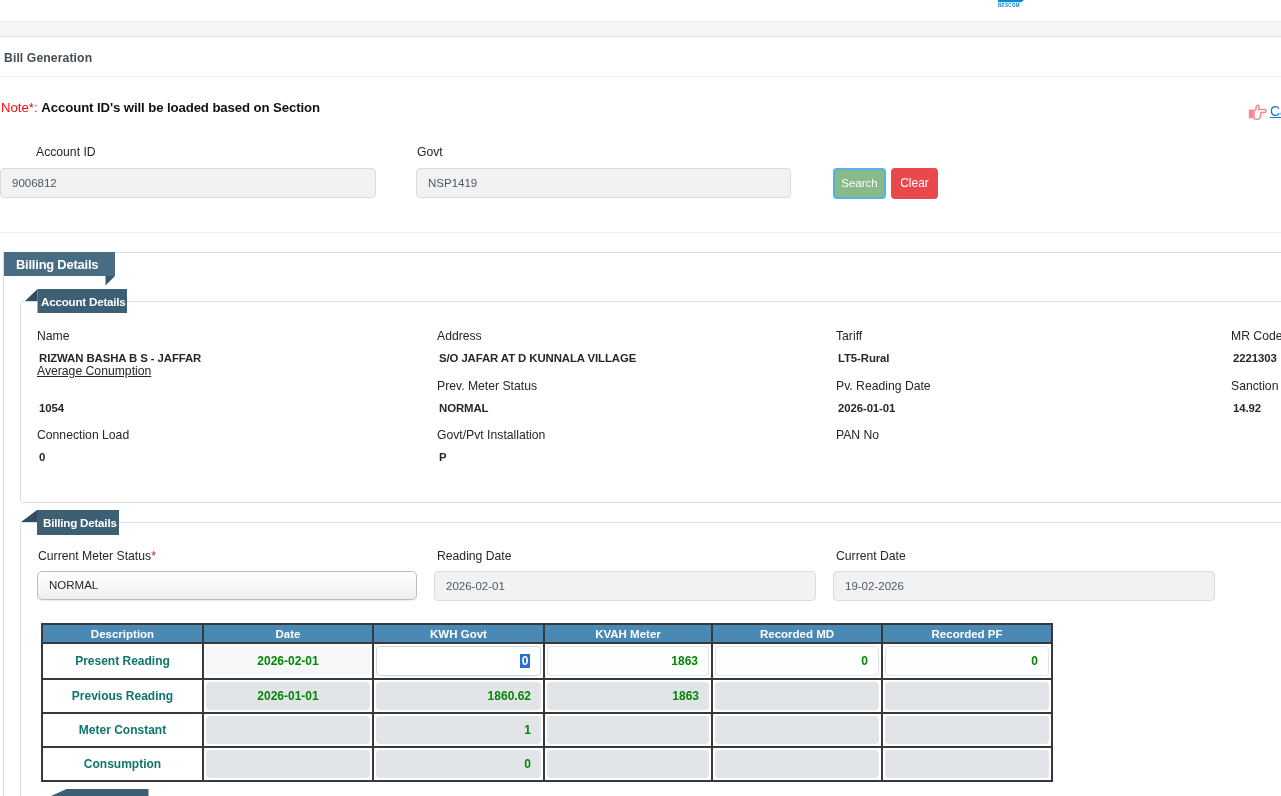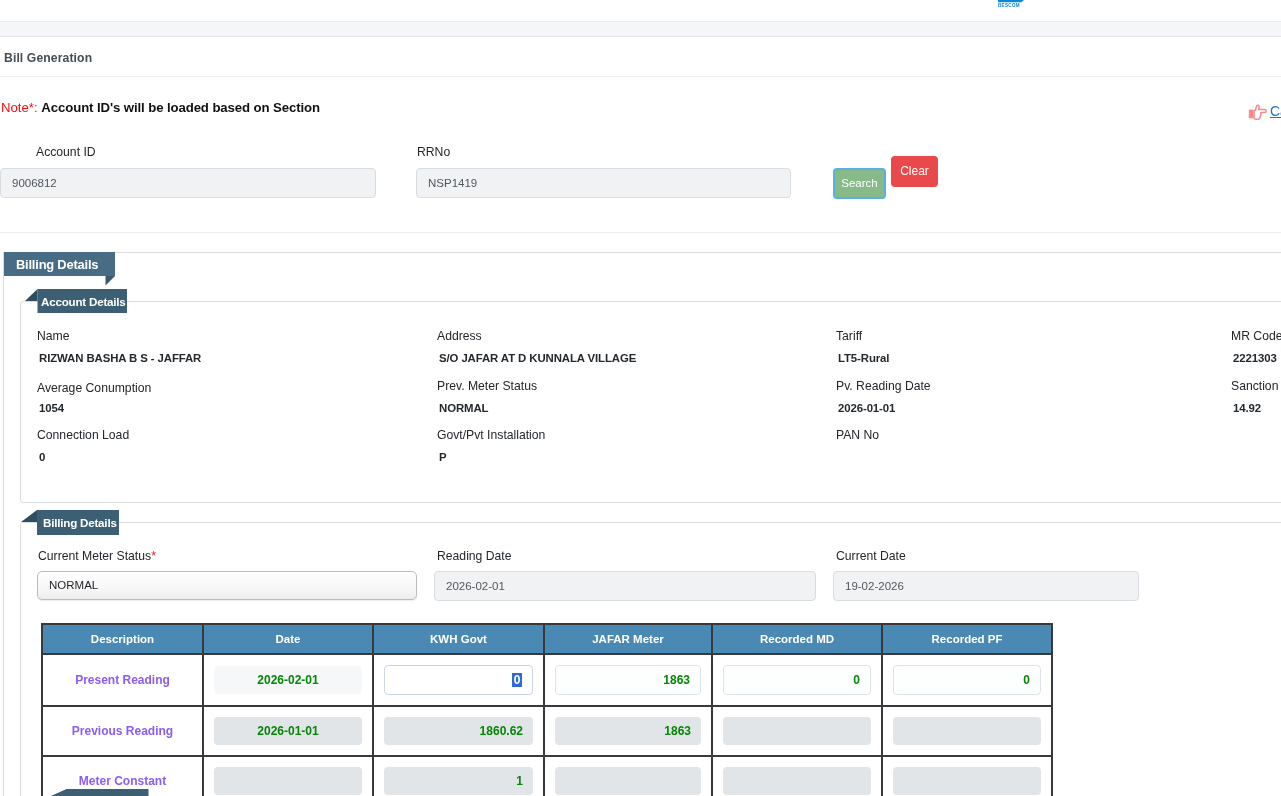--- a/index.html
+++ b/index.html
@@ -11,33 +11,33 @@
   .pagetitle { left:4px; top:51px; font-size:12.2px; font-weight:bold; color:#454d55; letter-spacing:0.1px; }
   .hr1 { left:0; top:76px; width:1281px; border-top:1px solid #eef0f2; }
   .noteline { left:1px; top:100px; font-size:13.2px; color:#111; }
   .noteline .red { color:#fc0d0d; font-weight:normal; }
   .noteline b { letter-spacing:-0.1px; }
   .callink { left:1270px; top:103px; font-size:14px; color:#1e73d2; text-decoration:underline; }
   
   .lbl { font-size:12.2px; color:#23272b; white-space:nowrap; }
   .inp { height:30px; background:#f0f2f4; border:1px solid #d9dde1; border-radius:4px; font-size:11.5px; color:#50575e; line-height:28px; padding-left:11px; }
   .btn-search { left:833px; top:168px; width:53px; height:31px; background:#87ba88; border:2px solid #57b1e3; border-radius:4px; color:#fff; font-size:11.5px; text-align:center; line-height:26px; }
-  .btn-clear { left:891px; top:156px; width:47px; height:31px; background:#e9494b; border-radius:4px; color:#fff; font-size:12px; text-align:center; line-height:30px; }
+  .btn-clear { left:891px; top:168px; width:47px; height:31px; background:#e9494b; border-radius:4px; color:#fff; font-size:12px; text-align:center; line-height:30px; }
   .hr2 { left:0; top:232px; width:1281px; border-top:1px solid #eceef0; }
   
   .panel-outer { left:3px; top:252px; width:1600px; height:600px; border:1px solid #d9dce0; }
   .fieldset1 { left:20px; top:301px; width:1560px; height:202px; border:1px solid #d9dce0; border-radius:3px; }
   .fieldset2 { left:20px; top:522px; width:1560px; height:330px; border:1px solid #d9dce0; border-radius:3px; }
   .val { font-weight:bold; color:#23282d; font-size:11.4px; letter-spacing:-0.1px; white-space:nowrap; }
   .sel { left:37px; top:571px; width:380px; height:29px; border:1px solid #b9bdc1; border-radius:5px; background:linear-gradient(#fefefe, #f7f7f7 60%, #ededee); font-size:11.5px; color:#1d2125; line-height:27px; padding-left:11px; box-shadow:0 1px 1px rgba(0,0,0,0.08); }
   
   table.grid { border-collapse:collapse; table-layout:fixed; }
-  table.grid th, table.grid td { border:2px solid #37393c; padding:8px; }
+  table.grid th, table.grid td { border:2px solid #37393c; padding:0; }
   table.grid th { background:#4b89b5; color:#fff; font-size:11.5px; font-weight:bold; height:19px; }
-  td .desc { font-weight:bold; color:#8b5cf6; font-size:12px; text-align:center; }
+  td .desc { font-weight:bold; color:#0f766e; font-size:12px; text-align:center; }
   td .cin { border-radius:4px; margin:2px 2px; height:28px; line-height:28px; font-weight:bold; font-size:12px; color:#068506; }
   td .gray { background:#e2e5e8; }
   td .lite { background:#f5f7f9; }
   td .white { background:#fdfefe; border:1px solid #dfe4ea; }
   td .ctr { text-align:center; }
   td .rt { text-align:right; padding-right:10px; }
 </style>
 </head>
 <body>
 
@@ -51,21 +51,21 @@
   <div class="abs noteline"><span class="red">Note*:</span> <b>Account ID's will be loaded based on Section</b></div>
 
   <svg class="abs" style="left:1248px; top:104px;" width="20" height="17" viewBox="0 0 20 17">
     <rect x="0.8" y="5.6" width="4.6" height="8.6" rx="0.8" fill="#f58a8a"></rect>
     <path d="M6 6.4 L7.6 6.1 C7.8 4.5 8.2 2.7 8.9 1.8 C9.5 1.0 10.7 1.1 11 2.0 C11.3 3.0 10.9 4.5 10.6 5.5 L16.6 5.5 C17.5 5.5 18.1 6.1 18.1 6.9 C18.1 7.7 17.5 8.4 16.6 8.4 L12.7 8.4 C13.1 9.1 13.1 10 12.6 10.6 C12.9 11.4 12.7 12.3 12.1 12.8 C12.2 14.2 11.1 15.3 9.7 15.3 L8.4 15.3 C7.5 15.3 6.5 14.9 6 14.5 Z" fill="none" stroke="#f58a8a" stroke-width="1.5" stroke-linejoin="round"></path>
   </svg>
   <div class="abs callink">Calculator</div>
 
   <div class="abs lbl" style="left:1px; top:145px;padding-left:35px;">Account ID</div>
   <div class="abs inp" style="left:0px; top:168px; width:376px;">9006812</div>
-  <div class="abs lbl" style="left:417px; top:145px;">RRNo</div>
+  <div class="abs lbl" style="left:417px; top:145px;">Govt</div>
   <div class="abs inp" style="left:416px; top:168px; width:375px;">NSP1419</div>
   <div class="abs btn-search">Search</div>
   <div class="abs btn-clear">Clear</div>
   <div class="abs hr2"></div>
 
   <div class="abs panel-outer"></div>
 
   <svg class="abs" style="left:4px; top:252px;" width="112" height="34" viewBox="0 0 112 34">
     <rect x="0" y="0" width="111" height="24" fill="#486c83"></rect>
     <polygon points="101.5,24 111,24 101.5,33.5" fill="#395a6e"></polygon>
@@ -82,21 +82,21 @@
 
   <div class="abs lbl" style="left:37px; top:329px;">Name</div>
   <div class="abs val" style="left:39px; top:352px;">RIZWAN BASHA B S - JAFFAR</div>
   <div class="abs lbl" style="left:437px; top:329px;">Address</div>
   <div class="abs val" style="left:439px; top:352px;">S/O JAFAR AT D KUNNALA VILLAGE</div>
   <div class="abs lbl" style="left:836px; top:329px;">Tariff</div>
   <div class="abs val" style="left:838px; top:352px;">LT5-Rural</div>
   <div class="abs lbl" style="left:1231px; top:329px;">MR Code</div>
   <div class="abs val" style="left:1233px; top:352px;">2221303</div>
 
-  <div class="abs lbl" style="left:37px; top:381px;">Average Conumption</div>
+  <div class="abs lbl" style="left:37px; top:364px;text-decoration:underline;">Average Conumption</div>
   <div class="abs val" style="left:39px; top:402px;">1054</div>
   <div class="abs lbl" style="left:437px; top:379px;">Prev. Meter Status</div>
   <div class="abs val" style="left:439px; top:402px;">NORMAL</div>
   <div class="abs lbl" style="left:836px; top:379px;">Pv. Reading Date</div>
   <div class="abs val" style="left:838px; top:402px;">2026-01-01</div>
   <div class="abs lbl" style="left:1231px; top:379px;">Sanction Load</div>
   <div class="abs val" style="left:1233px; top:402px;">14.92</div>
 
   <div class="abs lbl" style="left:37px; top:428px;">Connection Load</div>
   <div class="abs val" style="left:39px; top:451px;">0</div>
@@ -110,37 +110,37 @@
     <polygon points="0,12 16,0 16,12" fill="#2f4e61"></polygon>
     <rect x="16" y="0" width="82" height="25" fill="#3d5f73"></rect>
     <text x="22" y="16.5" font-size="11.6" font-weight="bold" fill="#fff" font-family="Liberation Sans" letter-spacing="-0.2">Billing Details</text>
   </svg>
 
   <div class="abs lbl" style="left:38px; top:549px;">Current Meter Status<span style="color:#e02020">*</span></div>
   <div class="abs sel">NORMAL</div>
   <div class="abs lbl" style="left:437px; top:549px;">Reading Date</div>
   <div class="abs inp" style="left:434px; top:571px; width:382px;">2026-02-01</div>
   <div class="abs lbl" style="left:836px; top:549px;">Current Date</div>
-  <div class="abs inp" style="left:833px; top:571px; width:306px;">19-02-2026</div>
+  <div class="abs inp" style="left:833px; top:571px; width:382px;">19-02-2026</div>
 
   <table class="grid abs" style="left:41px; top:623px; width:1010px;">
     <colgroup>
       <col style="width:161px">
       <col style="width:170px">
       <col style="width:171px">
       <col style="width:168px">
       <col style="width:170px">
       <col style="width:170px">
     </colgroup>
     <tbody>
       <tr>
         <th>Description</th>
         <th>Date</th>
         <th>KWH Govt</th>
-        <th>JAFAR Meter</th>
+        <th>KVAH Meter</th>
         <th>Recorded MD</th>
         <th>Recorded PF</th>
       </tr>
     <tr style="height:36px;">
       <td>
           <div class="desc">Present Reading</div>
         </td>
       <td>
           <div class="cin lite ctr">2026-02-01</div>
         </td>

